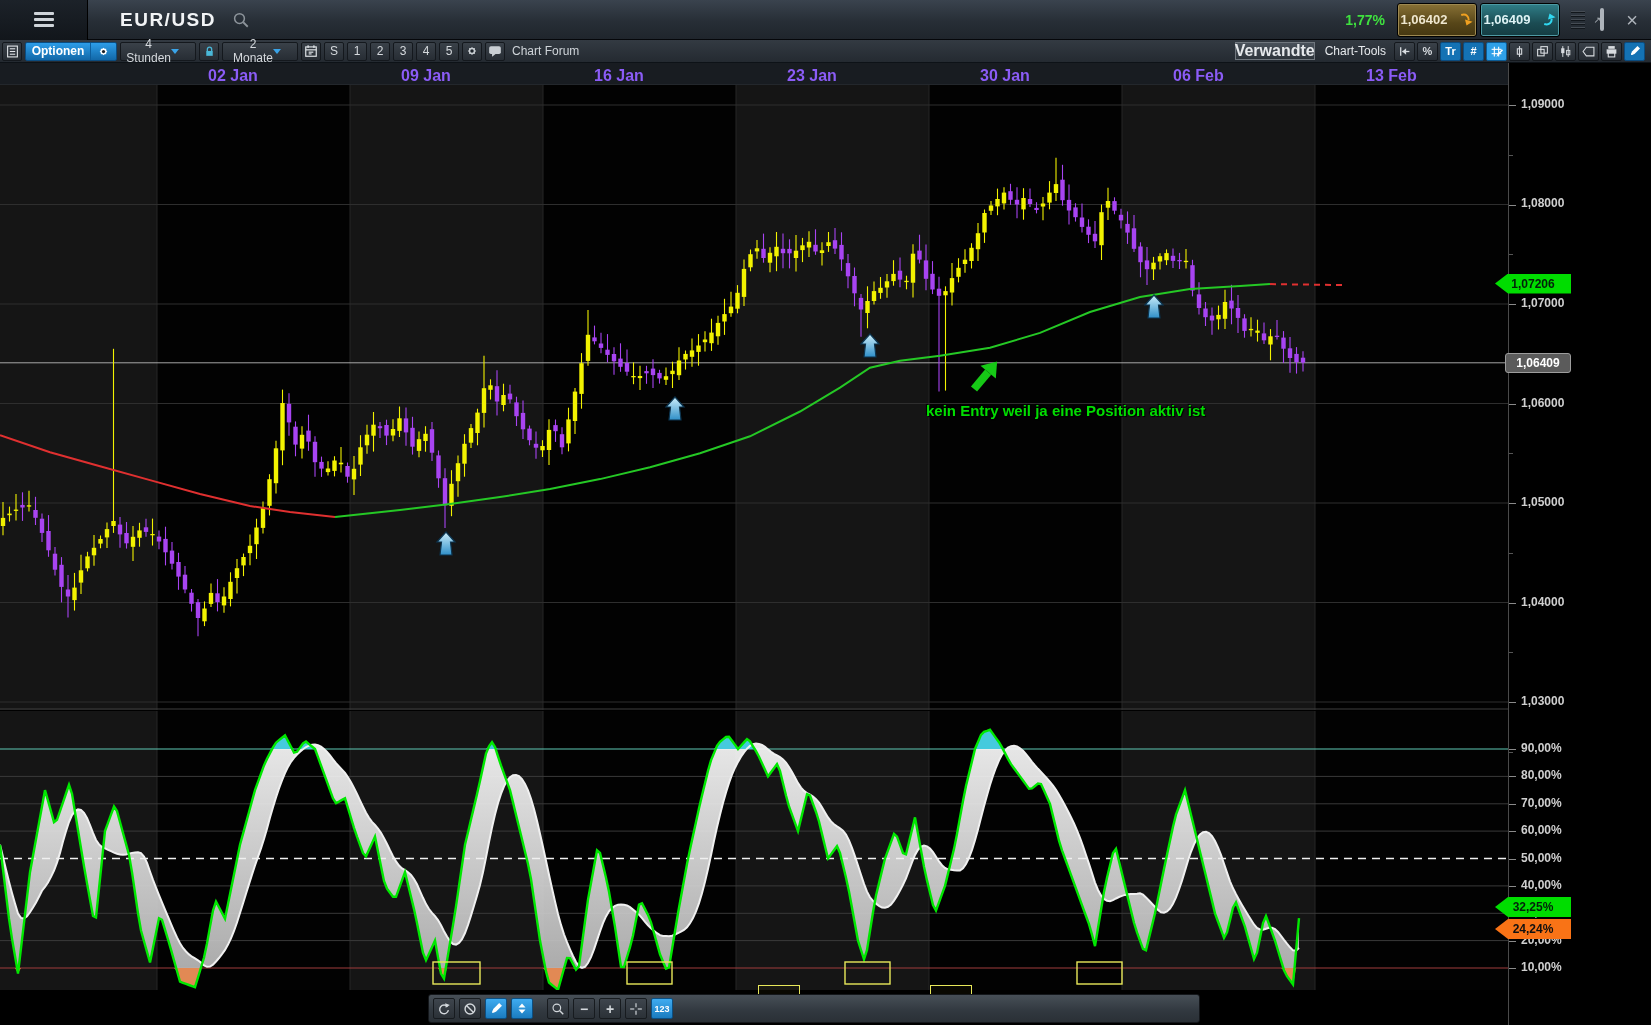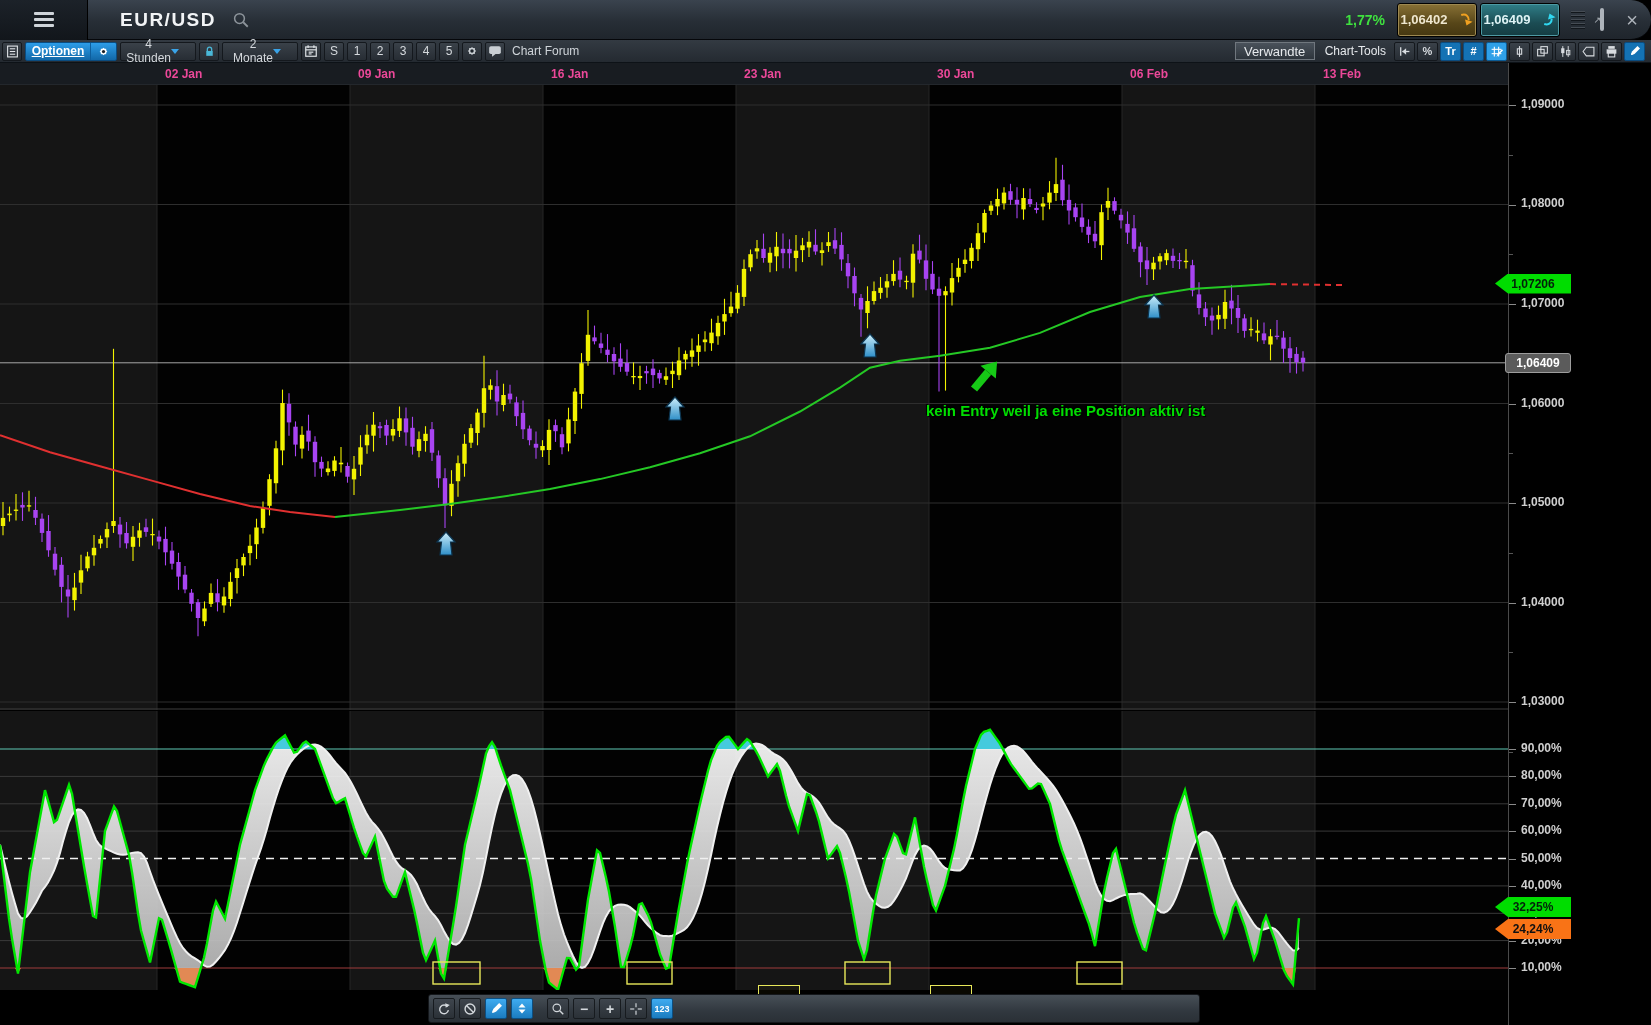--- a/index.html
+++ b/index.html
@@ -2,21 +2,21 @@
 <html><head>
 <meta charset="utf-8">
 <style>
   * { margin:0; padding:0; box-sizing:border-box; }
   body { background:#000; font-family:"Liberation Sans", sans-serif; }
   .app { position:relative; width:1651px; height:1025px; background:#000; overflow:hidden; }
 
   
   .titlebar { position:absolute; left:0; top:0; width:1651px; height:40px;
     background:linear-gradient(#3a434e,#272e36 55%,#1f252c); border-bottom:1px solid #05070a;
-    display:flex; align-items:center;border-radius:20px; }
+    display:flex; align-items:center; }
   .menu-block { width:88px; height:40px; background:linear-gradient(#1c2229,#12161b);
     border-right:1px solid #000; display:flex; flex-direction:column; justify-content:center;
     align-items:center; gap:3px; cursor:pointer; }
   .menu-block span { display:block; width:20px; height:3px; background:#cfd4d9; border-radius:1px; }
   .tb-title { display:flex; align-items:center; gap:16px; margin-left:32px; }
   .tb-title .sym { color:#f2f4f6; font-size:19px; font-weight:bold; letter-spacing:1.5px; }
   .icon { display:inline-block; vertical-align:middle; }
   .tb-right { margin-left:auto; display:flex; align-items:center; height:40px; }
   .pct { color:#3fe03f; font-weight:bold; font-size:14px; margin-right:12px; }
   .pricebtn { width:80px; height:34px; margin-right:3px; border-radius:3px; border:1px solid #000;
@@ -35,42 +35,42 @@
   .popframe i { position:absolute; right:1px; top:0px; font-style:normal; font-size:9px; color:#aeb4bb; }
 
   
   .toolbar { position:absolute; left:0; top:40px; width:1651px; height:23px;
     background:linear-gradient(#333a42,#242a31); border-bottom:1px solid #0d1217;
     display:flex; align-items:center; }
   .tbtn { height:19px; margin-left:3px; border:1px solid #14181d; border-radius:2px;
     background:linear-gradient(#3a4149,#272d34); color:#d5d9dd; font-size:12px;
     display:flex; align-items:center; justify-content:center; cursor:pointer; }
   .tbtn.sq { width:20px; }
-  .tbtn.blueb { background:linear-gradient(#2d9de8,#1268a8); border-color:#0b4c80; color:#fff; font-weight:bold;text-decoration:underline; }
+  .tbtn.blueb { background:linear-gradient(#2d9de8,#1268a8); border-color:#0b4c80; color:#fff; font-weight:bold; }
   .opt { width:92px; font-weight:bold; gap:0; padding:0; }
   .opt .lbl { flex:1; text-align:center; }
   .opt .gearpart { width:26px; border-left:1px solid #0e5e9c; display:flex; align-items:center; justify-content:center; height:100%; }
   .drop { width:76px; justify-content:flex-end; padding:0 16px; }
   .caret { width:0; height:0; border-left:4px solid transparent; border-right:4px solid transparent; border-top:5px solid #3aa4e8; }
   .toolbar .txt { color:#cfd4d9; font-size:12px; margin-left:7px; }
   .spacer { flex:1; }
   .verw { width:80px; height:18px; background:linear-gradient(#4a525b,#2e353c); border:1px solid #70777e;
-    color:#e6e9ec; font-size:13px; display:flex; align-items:center; justify-content:center; cursor:pointer; }
+    color:#e6e9ec; font-size:16px; display:flex; align-items:center; justify-content:center; cursor:pointer;font-weight:bold; }
   .ctools { color:#e6e9ec; font-size:12px; margin:0 8px 0 10px; }
   .istrip { display:flex; gap:2px; margin-right:6px; }
   .ibtn { width:21px; height:19px; border:1px solid #14181d; border-radius:2px;
     background:linear-gradient(#3a4149,#272d34); color:#d8dce0; font-size:11px; font-weight:bold;
     display:flex; align-items:center; justify-content:center; cursor:pointer; }
   .ibtn.blueb { background:#1472b4; border-color:#0b4c80; color:#fff; }
   .ibtn.bright { background:#2fa0e8; border-color:#0b5c96; color:#fff; }
 
   
   .datebar { position:absolute; left:0; top:63px; width:1508px; height:22px; background:#181c21;
     border-bottom:1px solid #23272c; }
-  .datelbl { position:absolute; top:4px; color:#ec4899; font-size:12px; font-weight:bold; }
+  .datelbl { position:absolute; top:4px; color:#8b5cf6; font-size:16px; font-weight:bold;margin-left:43px; }
 
   
   #mainsvg { position:absolute; left:0; top:85px; }
   #stochsvg { position:absolute; left:0; top:711px; }
   .annotation { position:absolute; left:926px; top:402px; color:#00dd00; font-size:15px;
     font-weight:bold; text-shadow:1px 1px 1px #000, -1px -1px 1px #000; white-space:nowrap; }
 
   
   #axis { position:absolute; left:1508px; top:63px; width:143px; height:962px; background:#000;
     border-left:1px solid #4a4a4a; }

